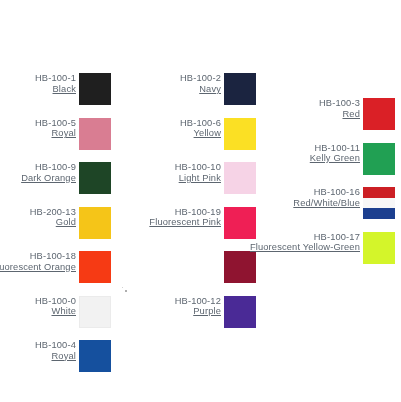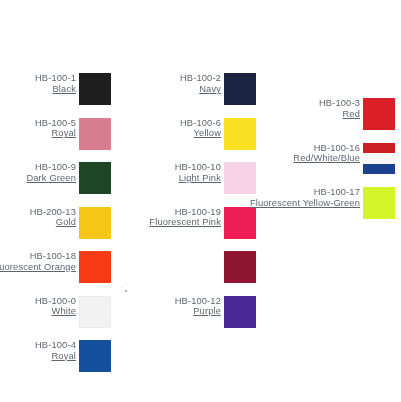--- a/index.html
+++ b/index.html
@@ -109,21 +109,21 @@
       <div class="swatch-row">
         <div class="swatch-label">
           <span class="code">HB-100-5</span>
           <span class="name">Royal</span>
         </div>
         <div class="swatch-chip" style="background: rgb(217, 125, 146);"></div>
       </div>
       <div class="swatch-row">
         <div class="swatch-label">
           <span class="code">HB-100-9</span>
-          <span class="name">Dark Green</span>
+          <span class="name">Dark Orange</span>
         </div>
         <div class="swatch-chip" style="background: rgb(30, 69, 38);"></div>
       </div>
       <div class="swatch-row">
         <div class="swatch-label">
           <span class="code">HB-200-13</span>
           <span class="name">Gold</span>
         </div>
         <div class="swatch-chip" style="background: rgb(245, 197, 24);"></div>
       </div>
@@ -189,20 +189,27 @@
         <div class="swatch-chip" style="background: rgb(74, 42, 150);"></div>
       </div>
     </div>
   <div class="column col-2">
       <div class="swatch-row">
         <div class="swatch-label">
           <span class="code">HB-100-3</span>
           <span class="name">Red</span>
         </div>
         <div class="swatch-chip" style="background: rgb(218, 32, 38);"></div>
+      </div>
+      <div class="swatch-row">
+        <div class="swatch-label">
+          <span class="code">HB-100-11</span>
+          <span class="name">Kelly Green</span>
+        </div>
+        <div class="swatch-chip" style="background: rgb(33, 160, 83);"></div>
       </div>
       <div class="swatch-row">
         <div class="swatch-label">
           <span class="code">HB-100-16</span>
           <span class="name">Red/White/Blue</span>
         </div>
         <div class="swatch-chip striped">
           <div class="band" style="background: rgb(204, 31, 36);"></div>
           <div class="band" style="background: rgb(247, 247, 247);"></div>
           <div class="band" style="background: rgb(28, 63, 143);"></div>

